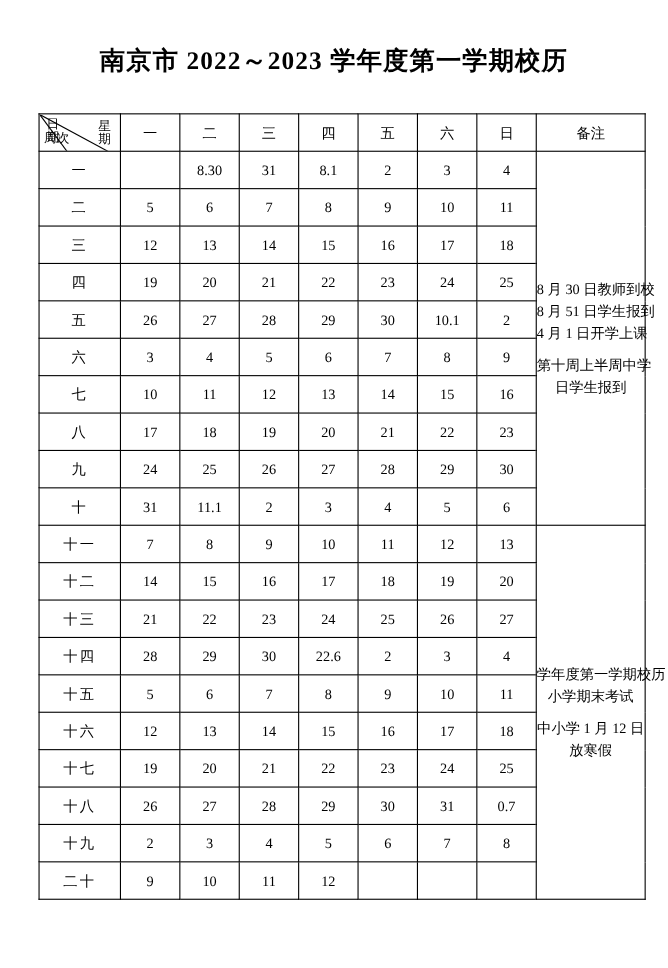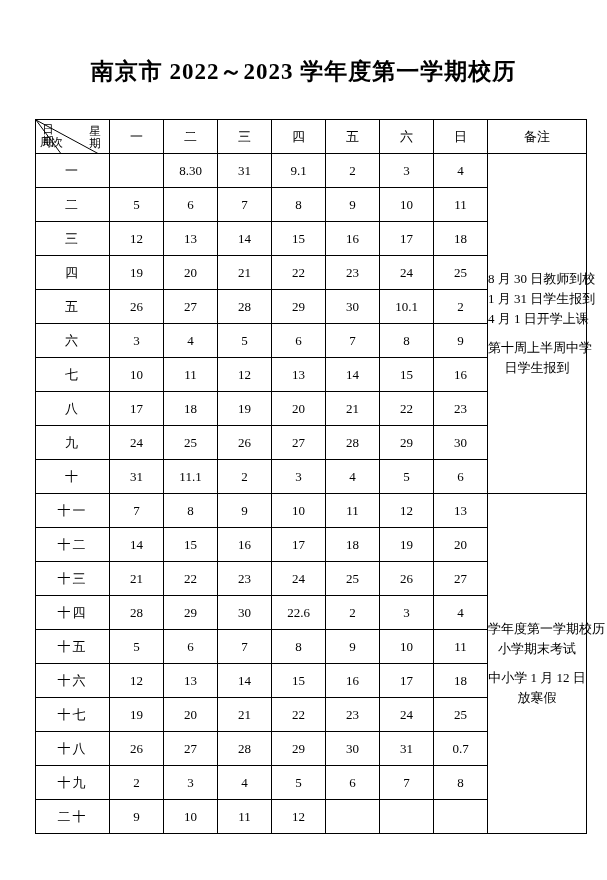--- a/index.html
+++ b/index.html
@@ -19,21 +19,21 @@
     width: 607px;
     height: 880px;
     position: relative;
   }
   .title {
     text-align: center;
     font-family: "Liberation Serif", serif;
     font-size: 23px;
     font-weight: bold;
     letter-spacing: 1px;
-    padding-top: 56px;
+    padding-top: 40px;
     padding-bottom: 0;
     white-space: nowrap;
   }
   .table-wrap {
     margin: 32px auto 0 auto;
     width: 537px;
   }
   table.cal {
     border-collapse: collapse;
     width: 537px;
@@ -158,27 +158,27 @@
           <td class="weekday">六</td>
           <td class="weekday">日</td>
           <td class="weekday">备注</td>
         </tr>
 
         <tr>
           <td class="weeknum">一</td>
           <td></td>
           <td>8.30</td>
           <td>31</td>
-          <td>9.1</td>
+          <td>8.1</td>
           <td>2</td>
           <td>3</td>
           <td>4</td>
           <td class="note" rowspan="10">
             <span class="nl">8 月 30 日教师到校</span>
-            <span class="nl">1 月 31 日学生报到</span>
+            <span class="nl">8 月 51 日学生报到</span>
             <span class="nl">4 月 1 日开学上课</span>
             <span class="gap"></span>
             <span class="nl">第十周上半周中学</span>
             <span class="nl">日学生报到</span>
           </td>
         </tr>
 
         <tr>
           <td class="weeknum">二</td>
           <td>5</td>

